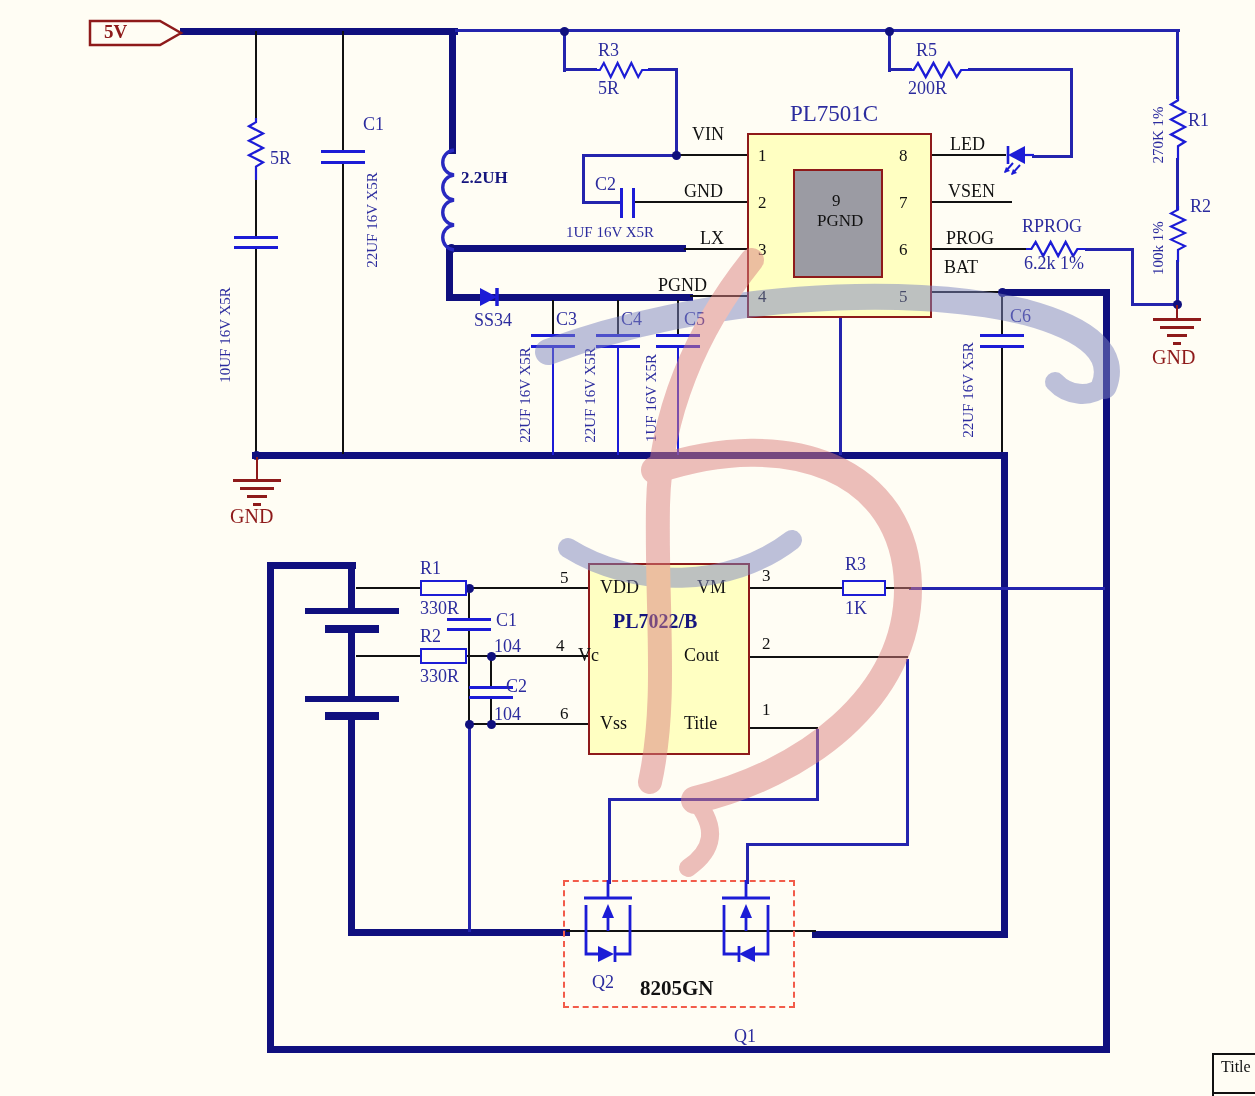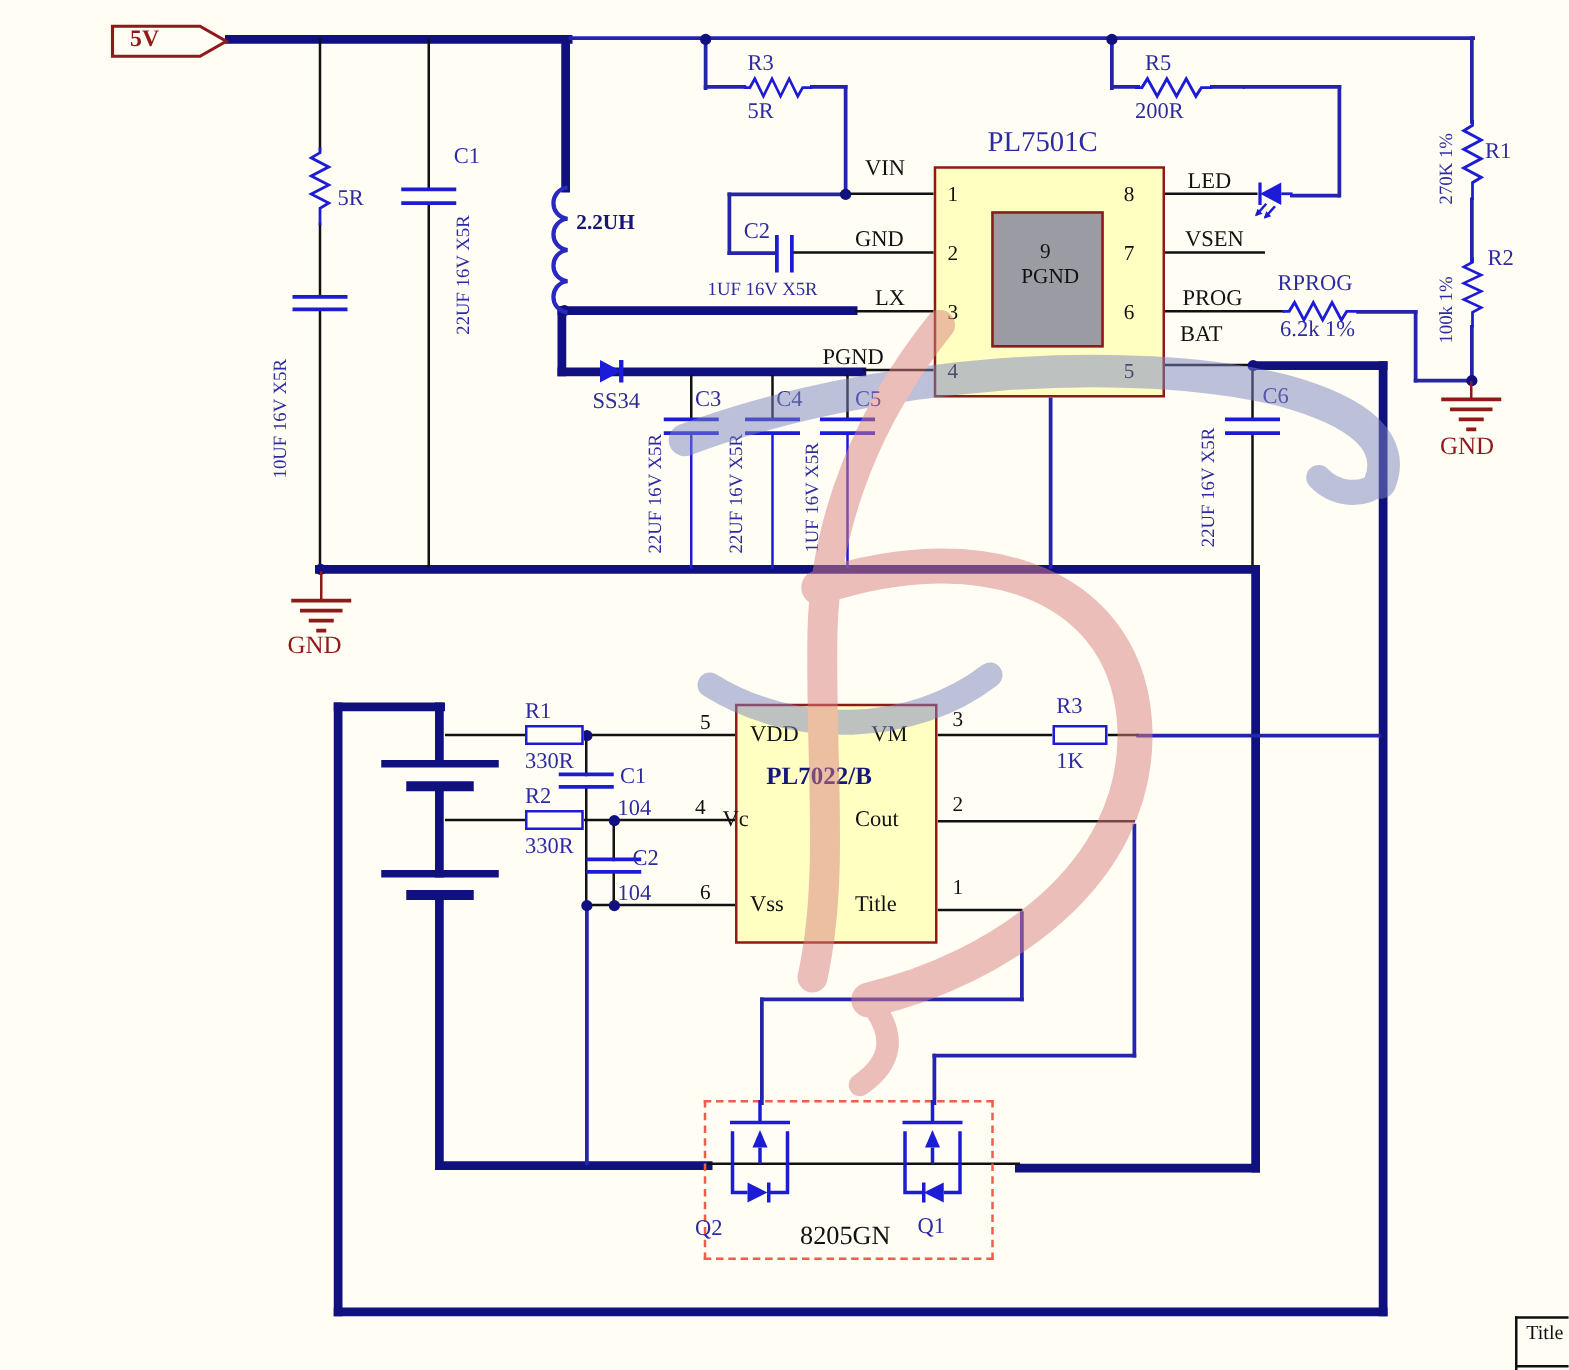--- a/index.html
+++ b/index.html
@@ -311,23 +311,23 @@
   <span class="lbl" style="left:420px;top:558px">R1</span>
   <span class="lbl" style="left:420px;top:598px">330R</span>
   <span class="lbl" style="left:420px;top:626px">R2</span>
   <span class="lbl" style="left:420px;top:666px">330R</span>
   <span class="lbl" style="left:496px;top:610px">C1</span>
   <span class="lbl" style="left:494px;top:636px">104</span>
   <span class="lbl" style="left:506px;top:676px">C2</span>
   <span class="lbl" style="left:494px;top:704px">104</span>
   <span class="lbl" style="left:845px;top:554px">R3</span>
   <span class="lbl" style="left:845px;top:598px">1K</span>
-  <span class="lbl" style="left:556px;top:972px">Q2</span>
-  <span class="pinlbl" style="left:640px;top:976px;font-weight:normal;font-size:21px">8205GN</span>
-  <span class="lbl" style="left:734px;top:970px">Q1</span>
+  <span class="lbl" style="left:592px;top:972px">Q2</span>
+  <span class="pinlbl" style="left:640px;top:976px;font-weight:bold;font-size:21px">8205GN</span>
+  <span class="lbl" style="left:734px;top:1026px">Q1</span>
 
   <i class="w bk" style="left:1212px;top:1053px;width:43px;height:2px"></i>
   <i class="w bk" style="left:1212px;top:1053px;width:2px;height:43px"></i>
   <i class="w bk" style="left:1212px;top:1092px;width:43px;height:2px"></i>
   <span class="pinlbl" style="left:1221px;top:1058px;font-size:16px">Title</span>
 
   <svg class="wm" style="left:0;top:0" width="1255" height="1096" viewBox="0 0 1255 1096">
     <g fill="none" stroke-linecap="round" opacity="0.5">
       <path d="M548,352 C700,295 905,283 1025,312 C1092,330 1116,356 1104,386" stroke="#7e85c0" stroke-width="26"></path>
       <path d="M1104,386 C1090,398 1068,396 1055,382" stroke="#7e85c0" stroke-width="20"></path>

